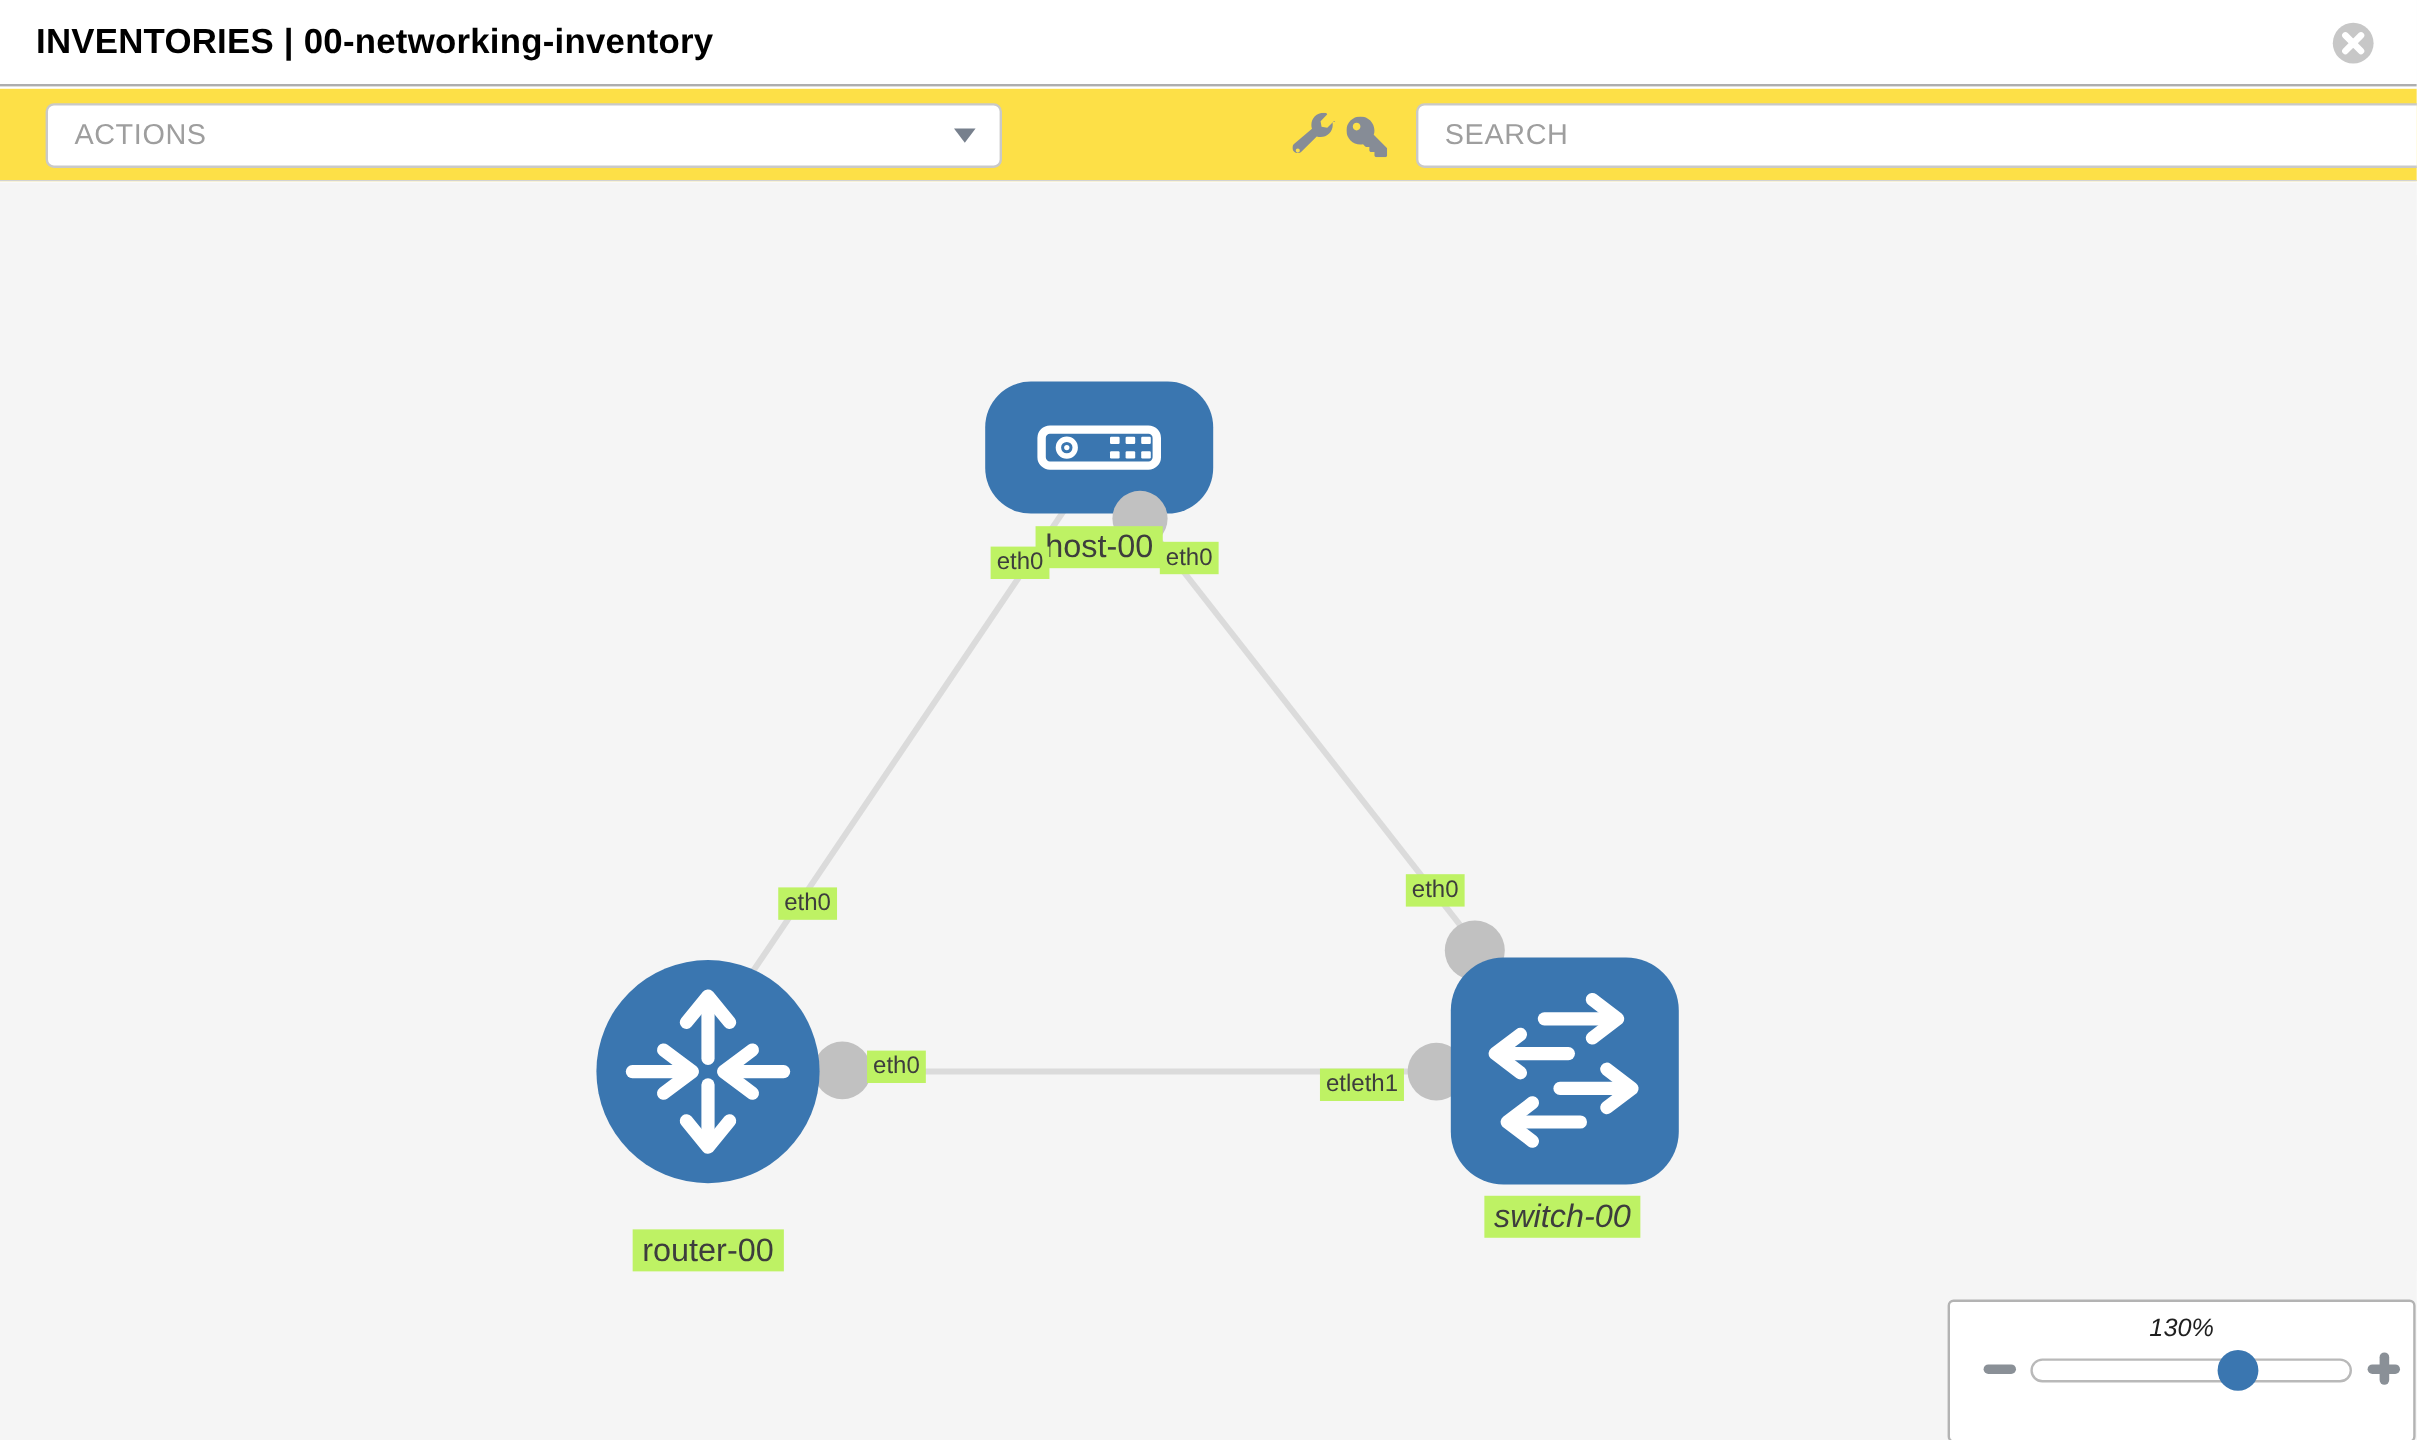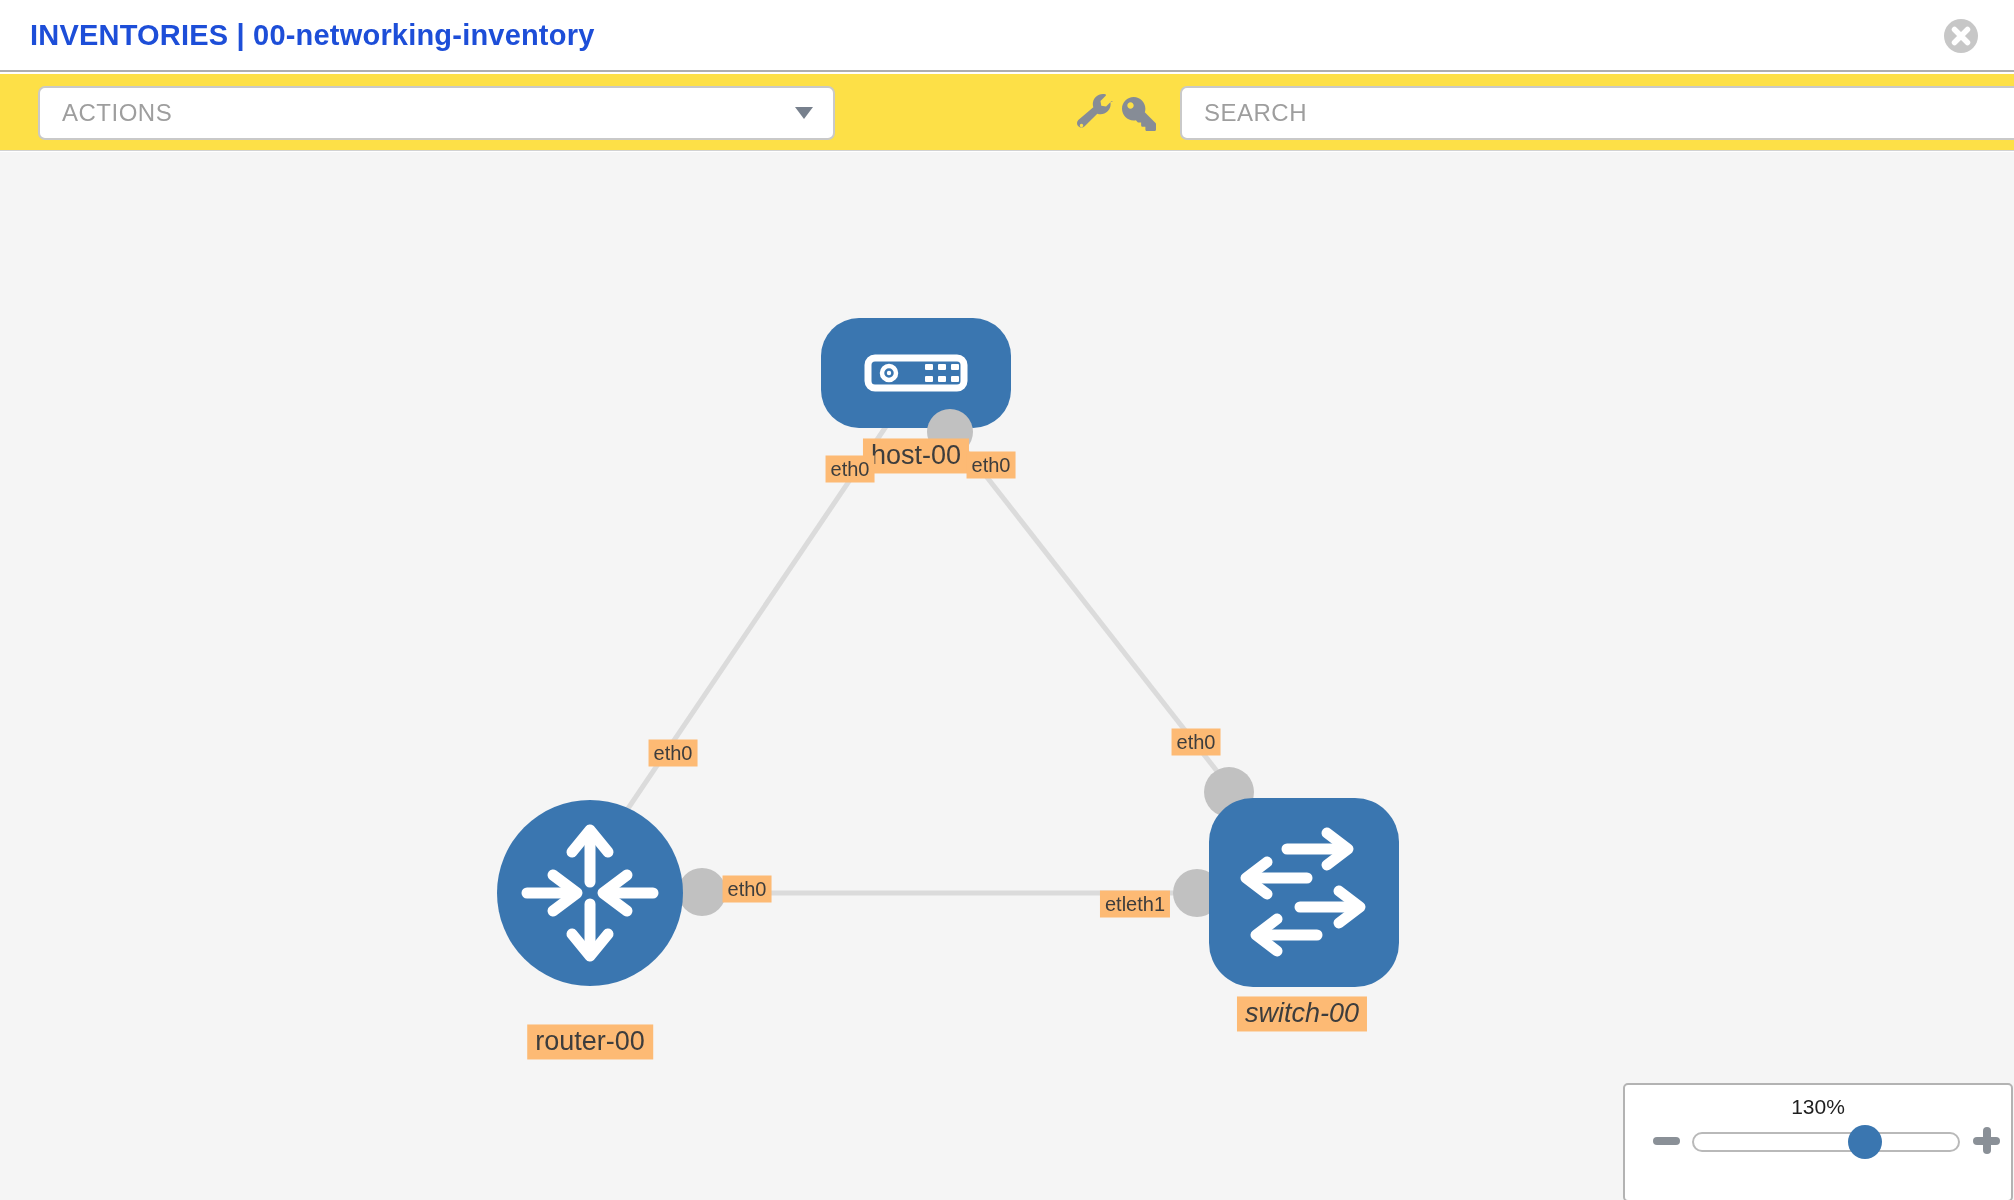--- a/index.html
+++ b/index.html
@@ -10,21 +10,21 @@
     font-family:"Liberation Sans","DejaVu Sans",sans-serif;
   }
 
   
   .hdr {
     position:absolute; top:0; left:0; width:2014px; height:72px;
     background:#fff; border-bottom:2px solid #aeaeae;
   }
   .hdr h1 {
     margin:0; padding-left:30px; line-height:70px;
-    font-size:29px; font-weight:bold; color:#1d4ed8; letter-spacing:0.2px;
+    font-size:29px; font-weight:bold; color:#000000; letter-spacing:0.2px;
   }
   .close-btn {
     position:absolute; right:35px; top:18px; width:36px; height:36px;
     border:none; background:none; padding:0; cursor:pointer;
   }
 
   
   .toolbar {
     position:absolute; top:74px; left:0; width:2014px; height:77px;
     background:#fde047; border-bottom:1px solid #d2d2d2;
@@ -64,21 +64,21 @@
   .node svg { position:absolute; left:0; top:0; }
 
   .stub {
     position:absolute; background:#c1c1c1; border-radius:50%;
     width:46px; height:46px;
   }
   .stub.host-stub { left:927px; top:257px; }
 
   .nlabel, .ilabel {
     position:absolute; transform:translate(-50%,-50%);
-    background:#fdba74; color:#3d3d3d; white-space:nowrap; line-height:1.15;
+    background:#bef264; color:#3d3d3d; white-space:nowrap; line-height:1.15;
   }
   .nlabel { font-size:27px; padding:2px 8px; }
   .ilabel { font-size:20px; padding:2px 5px; }
 
   .nlabel.host   { left:916px;  top:304px; }
   .nlabel.router { left:590px;  top:862px;margin-top:28px; }
   .nlabel.switch { left:1302px; top:862px;font-style:italic; }
 
   .ilabel.l1 { left:850px;  top:317px; }  
   .ilabel.l2 { left:991px;  top:313px; }  
@@ -87,21 +87,21 @@
   .ilabel.l5 { left:747px;  top:737px; }  
   .ilabel.l6 { left:1135px; top:752px; }  
 
   
   .zoom-panel {
     position:absolute; left:1623px; top:931px; width:390px; height:119px;
     background:#fff; border:2px solid #b3b3b3; border-radius:5px;
   }
   .zoom-value {
     position:absolute; top:10px; left:0; width:100%; text-align:center;
-    font-size:21px; color:#1f1f1f;
+    font-size:21px; color:#1f1f1f;font-style:italic;
   }
   .zoom-minus {
     position:absolute; left:28px; top:52px; width:27px; height:8px;
     background:#8a9097; border-radius:4px; border:none; padding:0; cursor:pointer;
   }
   .zoom-plus {
     position:absolute; left:348px; top:42px; width:27px; height:27px;
     background:none; border:none; padding:0; cursor:pointer;
   }
   .zoom-plus span { position:absolute; background:#8a9097; border-radius:4px; }

